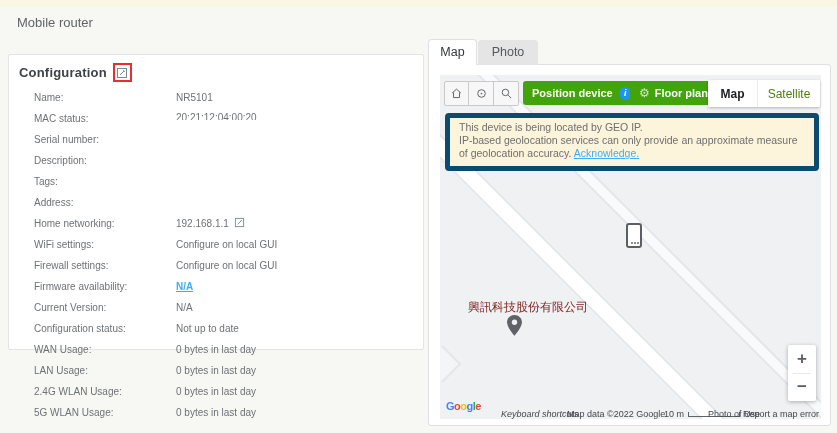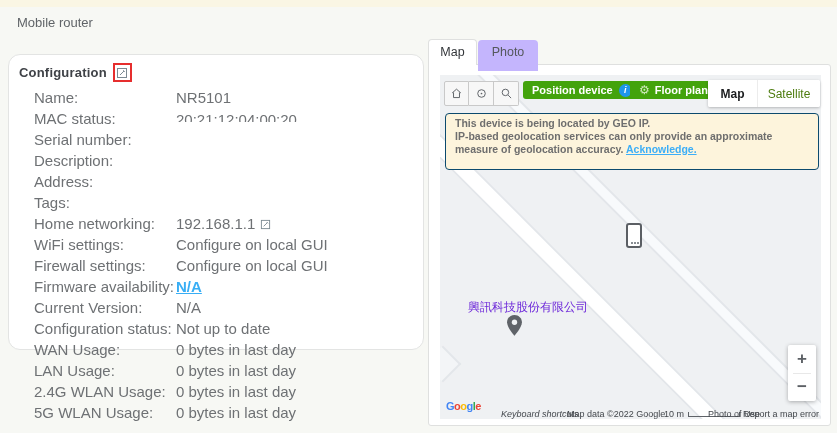--- a/index.html
+++ b/index.html
@@ -10,47 +10,47 @@
     font-family:"Liberation Sans", sans-serif;
     color:#6b6e71;
     overflow:hidden;
   }
   .topstrip { position:absolute; left:0; top:0; width:837px; height:7px; background:#faf6e4; }
   .page-title { position:absolute; left:17px; top:15px; font-size:13px; color:#606468; }
 
   
   .card {
     position:absolute; left:8px; top:54px; width:416px; height:296px;
-    background:#fff; border:1px solid #e3e4e3; border-radius:12px;
+    background:#fff; border:1px solid #e3e4e3; border-radius:2px;
   }
   .card-head { position:absolute; left:10px; top:8px; display:flex; align-items:center; }
   .card-head .hd { font-size:13px; font-weight:bold; color:#3f4247; letter-spacing:.2px; }
   .edit-hl {
     margin-left:6px; width:19px; height:19px; border:2px solid #e62e2e;
     display:flex; align-items:center; justify-content:center; background:#fff;
   }
   .pencil-svg { display:block; }
   .rows { position:absolute; left:0; top:32px; width:100%; }
-  .crow { position:relative; height:21px; font-size:15px; line-height:21px; }
+  .crow { position:relative; height:21px; font-size:10px; line-height:21px; }
   .clab { position:absolute; left:25px; color:#6e7174; }
   .cval { position:absolute; left:167px; color:#6e7174; white-space:nowrap; }
   .clip { display:inline-block; overflow:hidden; height:10px; line-height:15px; vertical-align:2px; }
   .vlink { color:#38aef5; text-decoration:underline; font-weight:bold; cursor:pointer; }
   .vedit { display:inline-block; margin-left:5px; vertical-align:-1px; cursor:pointer; }
 
   
   .tab-map {
     position:absolute; left:428px; top:39px; width:49px; height:26px; z-index:3;
     background:#fff; border:1px solid #dfe0df; border-bottom:none;
     border-radius:4px 4px 0 0; text-align:center; line-height:25px;
     font-size:12.5px; color:#33363a; cursor:pointer;
   }
   .tab-photo {
-    position:absolute; left:478px; top:40px; width:60px; height:31px; z-index:1;
-    background:#c4b5fd; border-radius:4px 4px 0 0; text-align:center; line-height:25px;
+    position:absolute; left:478px; top:40px; width:60px; height:25px; z-index:1;
+    background:#e5e5e5; border-radius:4px 4px 0 0; text-align:center; line-height:25px;
     font-size:12.5px; color:#55585c; cursor:pointer;
   }
   .panel {
     position:absolute; left:428px; top:64px; width:403px; height:362px;
     background:#fff; border:1px solid #dfe0df; border-radius:0 3px 3px 3px;
   }
 
   
   .map {
     position:absolute; left:440px; top:75px; width:381px; height:344px;
@@ -64,37 +64,37 @@
     transform:rotate(-45deg); transform-origin:top left; }
   .road-c { position:absolute; left:-10px; top:276px; width:26px; height:26px;
     background:#f3f5f7; border-top:2px solid #e3e6ea; border-right:2px solid #e3e6ea;
     transform:rotate(45deg); }
   .phone {
     position:absolute; left:186px; top:148px; width:16px; height:25px;
     background:#fff; border:2px solid #5b5f64; border-radius:3px; cursor:pointer;
   }
   .phone .dots { position:absolute; left:3px; bottom:2px; width:2px; height:2px;
     background:#8a8f94; box-shadow:3px 0 #8a8f94, 6px 0 #8a8f94; }
-  .place-label { position:absolute; left:28px; top:224px; font-size:12px; color:#6d28d9;
+  .place-label { position:absolute; left:28px; top:224px; font-size:12px; color:#7f1d1d;
     font-family:"DejaVu Sans", sans-serif; }
   .place-pin { position:absolute; left:66px; top:239px; }
 
   
   .tool-group {
     position:absolute; left:444px; top:81px; height:25px; display:flex; z-index:5;
   }
   .tool-btn {
     width:25px; height:25px; background:#f7f7f7; border:1px solid #c9c9c9;
     display:flex; align-items:center; justify-content:center; cursor:pointer;
   }
   .tool-btn + .tool-btn { border-left:none; }
   .tool-btn:first-child { border-radius:2px 0 0 2px; }
   .tool-btn:last-child { border-radius:0 2px 2px 0; }
   .btn-green {
-    position:absolute; top:81px; height:18px; z-index:5;
+    position:absolute; top:81px; height:24px; z-index:5;
     background:#43a30c; border:none; border-radius:3px; color:#fff;
     font-size:11px; font-weight:bold; font-family:"Liberation Sans",sans-serif;
     display:flex; align-items:center; padding:0 9px; cursor:pointer;
   }
   .btn-pos { left:523px; }
   .btn-floor { left:630px; }
   .info-dot {
     display:inline-flex; margin-left:6px; width:13px; height:13px; border-radius:50%;
     background:#1e96ea; color:#fff; font-size:9px; font-weight:bold;
     align-items:center; justify-content:center; font-style:italic;
@@ -104,22 +104,22 @@
     position:absolute; left:708px; top:80px; height:27px; z-index:5; display:flex;
     box-shadow:0 1px 3px rgba(0,0,0,.25); border-radius:2px; background:#fff;
   }
   .mt-btn { height:27px; display:flex; align-items:center; justify-content:center;
     background:#fff; cursor:pointer; font-size:12px; }
   .mt-map { width:50px; font-weight:bold; color:#1b1d1f; border-right:1px solid #ececec; border-radius:2px 0 0 2px; }
   .mt-sat { width:62px; color:#4d7c0f; border-radius:0 2px 2px 0; }
 
   .notice {
     position:absolute; left:445px; top:113px; width:374px; z-index:5;
-    background:#fdf4dc; border:1px solid #0c4a6e; border-radius:4px;
-    padding:3px 9px 13px 9px; font-size:10.5px; line-height:13px; color:#6e6e6e;font-weight:bold;
+    background:#fdf4dc; border:5px solid #0c4a6e; border-radius:4px;
+    padding:3px 9px 6px 9px; font-size:10.5px; line-height:13px; color:#6e6e6e;
   }
   .notice .ack { color:#3caef7; text-decoration:underline; cursor:pointer; }
 
   
   .glogo { position:absolute; left:6px; top:325px; font-size:11px; font-weight:bold;
     letter-spacing:-.5px; cursor:pointer; }
   .map-footer { position:absolute; left:0; top:334px; width:100%; height:12px;
     font-size:9px; color:#43474c; white-space:nowrap; }
   .mf-item { position:absolute; top:0; }
   .mf-kb { left:61px; cursor:pointer;font-style:italic; }
@@ -168,25 +168,25 @@
         <span class="cval"><span class="clip">20:21:12:04:00:20</span></span>
       </div>
       <div class="crow">
         <span class="clab">Serial number:</span>
       </div>
       <div class="crow">
         <span class="clab">Description:</span>
         <span class="cval"></span>
       </div>
       <div class="crow">
+        <span class="clab">Tags:</span>
+        <span class="cval"></span>
+      </div>
+      <div class="crow">
         <span class="clab">Address:</span>
-        <span class="cval"></span>
-      </div>
-      <div class="crow">
-        <span class="clab">Tags:</span>
         <span class="cval"></span>
       </div>
       <div class="crow">
         <span class="clab">Home networking:</span>
         <span class="cval"><span>192.168.1.1</span><span class="vedit"><svg width="11" height="11" viewBox="0 0 24 24" fill="none" stroke="#7c8a93" stroke-width="2">
               <rect x="3" y="3" width="18" height="18"></rect>
               <path d="M8 16 L16 8 M14.5 6.5 L17.5 9.5"></path>
             </svg></span></span>
       </div>
       <div class="crow">

